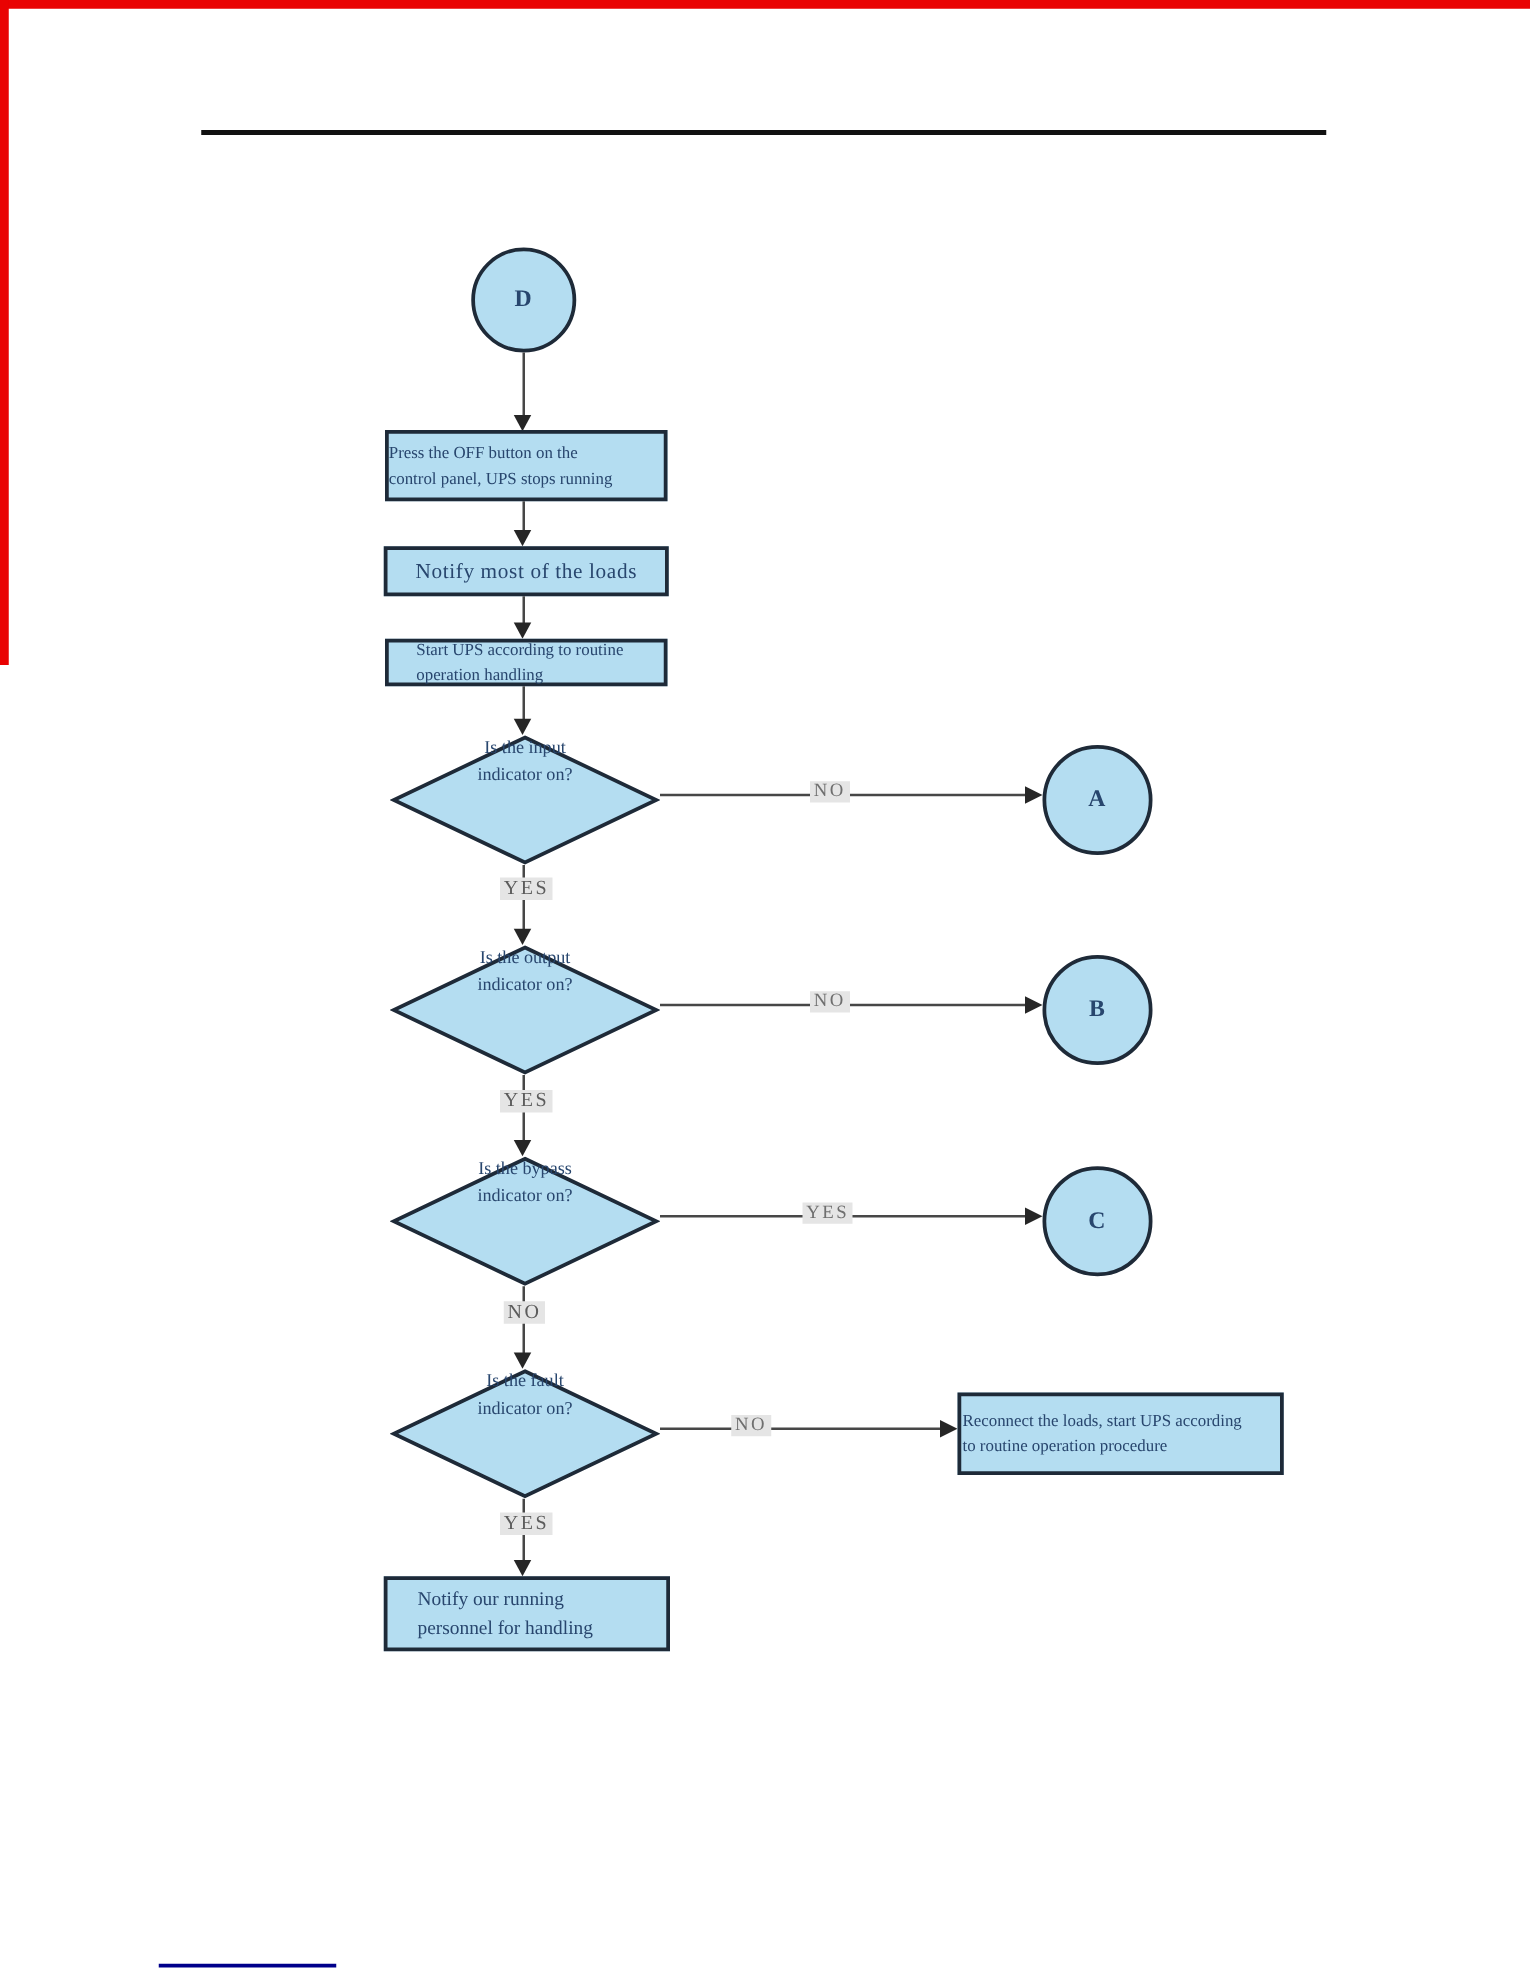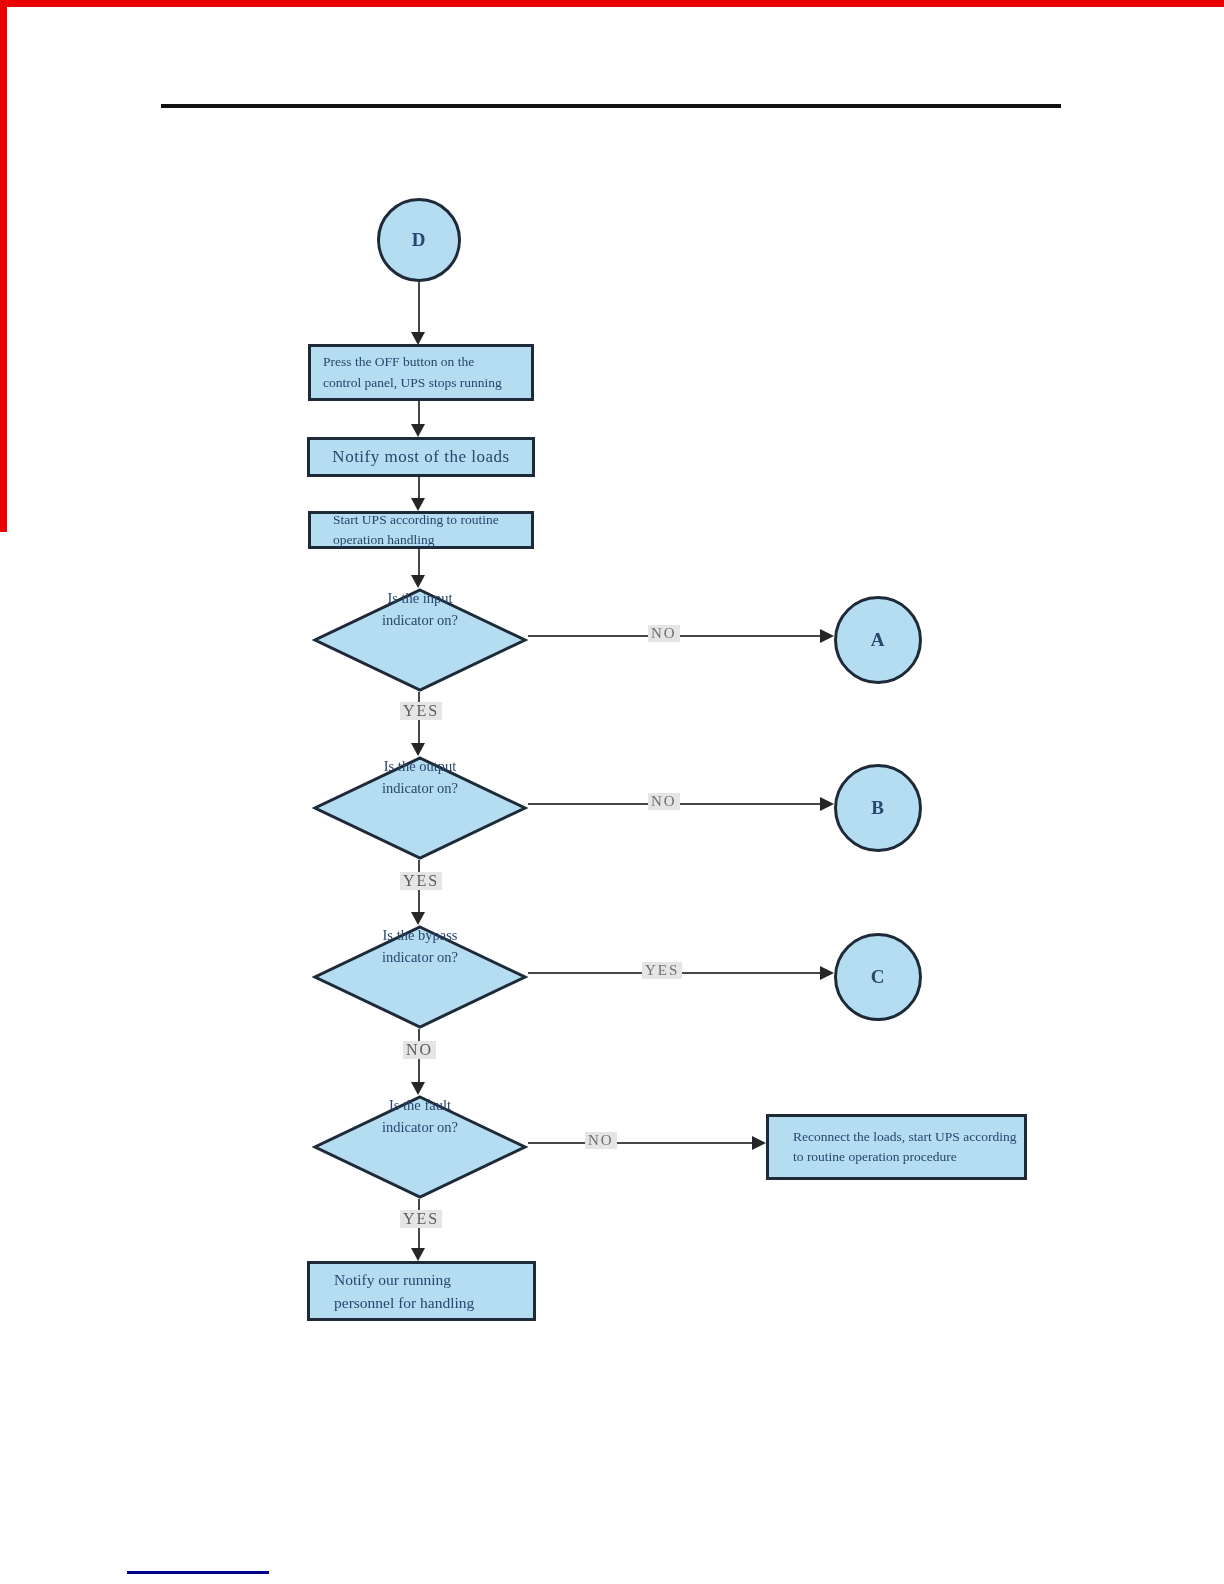--- a/index.html
+++ b/index.html
@@ -24,25 +24,25 @@
     font-weight:bold;font-size:19px;color:var(--node-text,#28466e);letter-spacing:1px;
     box-sizing:border-box;
   }
   .pbox{
     position:absolute;background:var(--shape-fill,#b4ddf1);
     border:3px solid var(--shape-border,#1e2a38);
     box-sizing:border-box;color:var(--node-text,#28466e);
     display:flex;flex-direction:column;justify-content:center;
   }
   .pbox .l{white-space:nowrap;}
-  .txt-sm{font-size:13.5px;line-height:1.5;padding-left:12px;}
+  .txt-sm{font-size:13.5px;line-height:1.5;padding-left:0;}
   .txt-md{font-size:17px;letter-spacing:.5px;text-align:center;}
   .txt-notify{font-size:15.5px;line-height:1.5;padding-left:24px;}
   .txt-start{font-size:13.5px;line-height:1.5;padding-left:22px;}
-  .txt-reconnect{font-size:13.5px;line-height:1.45;padding-left:24px;}
+  .txt-reconnect{font-size:13.5px;line-height:1.45;padding-left:1px;}
 
   .diamond{position:absolute;width:216px;height:104px;}
   .diamond svg{position:absolute;left:0;top:0;}
   .diamond polygon{fill:var(--shape-fill,#b4ddf1);stroke:var(--shape-border,#1e2a38);stroke-width:3;}
   .dtext{
     position:absolute;left:0;top:0;width:216px;height:104px;
     display:flex;flex-direction:column;align-items:center;justify-content:flex-start;
     font-size:14.5px;line-height:1.5;color:var(--node-text,#28466e);
   }
 

